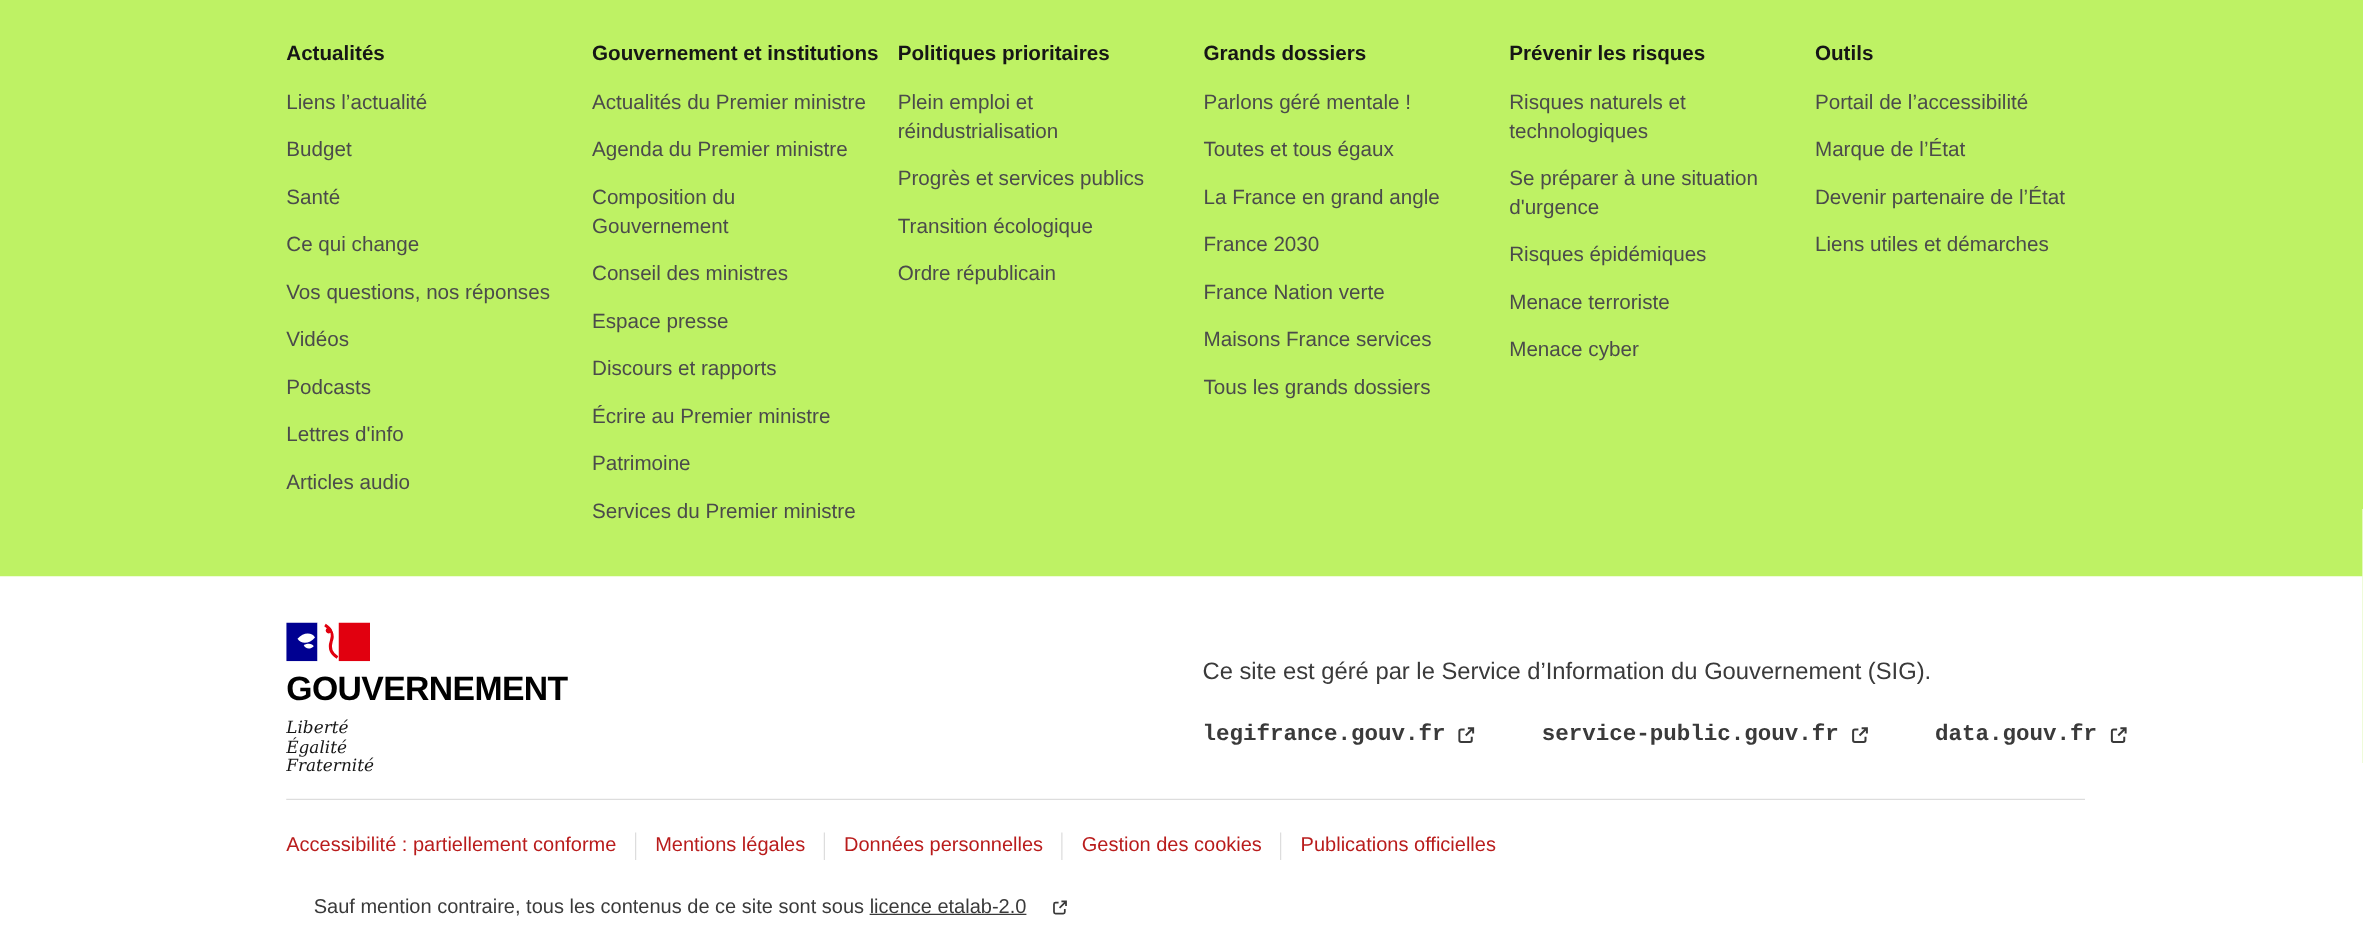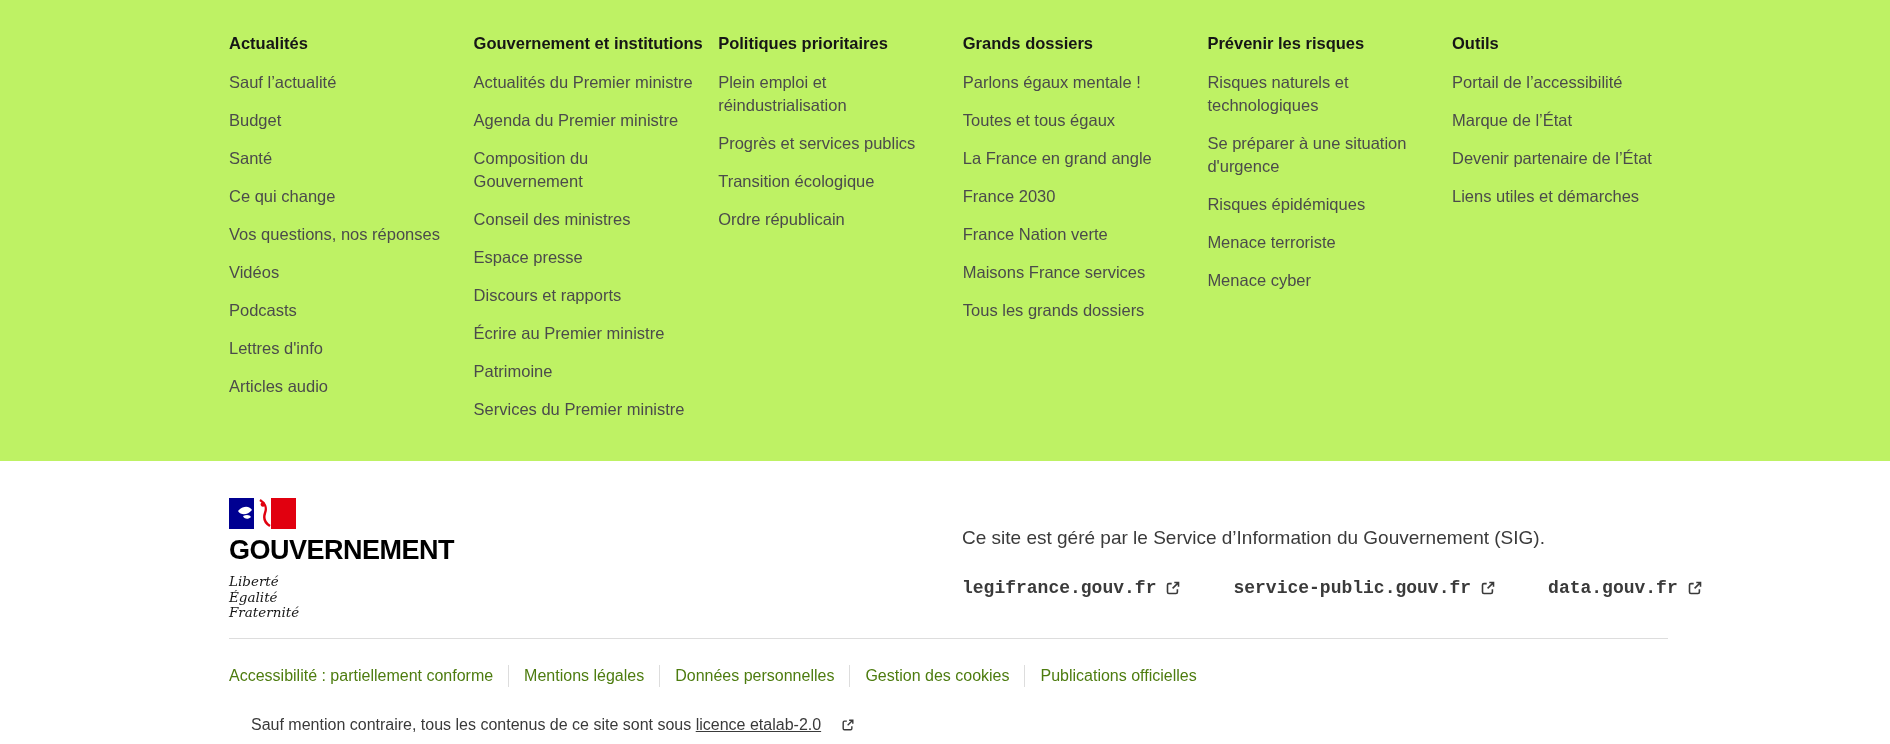--- a/index.html
+++ b/index.html
@@ -27,40 +27,40 @@
     font-size: 13.5px; line-height: 15.5px; color: #161616; margin-top: 7px; }
   .site-info { padding-top: 28px; }
   .managed-by { font-size: 19px; color: #3a3a3a; line-height: 24px; }
   .ext-links { display: flex; gap: 52px; margin-top: 28px; }
   .ext-link { font-size: 18px; font-weight: 700; color: #3a3a3a;
     text-decoration: none; cursor: pointer; display: inline-flex;
     align-items: center; gap: 9px; font-family: Liberation Mono, monospace; }
   .divider { width: 1439px; height: 0; border-top: 1px solid #dddddd; margin-top: 17px; }
 
   .legal-row { display: flex; align-items: center; margin-top: 26px; }
-  .legal-link { font-size: 16px; color: #4d7c0f; text-decoration: none;
+  .legal-link { font-size: 16px; color: #b91c1c; text-decoration: none;
     cursor: pointer; white-space: pre; }
   .vsep { width: 1px; height: 22px; background: #dddddd; margin: 0 15px; }
 
   .license-row { margin-top: 29px; font-size: 16px; color: #3a3a3a; margin-left: 22px; }
   .license-link { color: #3a3a3a; text-decoration: underline; cursor: pointer;
     display: inline-flex; align-items: center; gap: 20px; }
 
   .ext-icon { flex: 0 0 auto; }
 </style>
 </head>
 <body>
 
 <div class="nav-section">
   <div class="nav-cols">
 
     <div class="nav-col">
       <h3>Actualités</h3>
       <ul>
-        <li><a class="nav-link">Sauf l’actualité</a></li>
+        <li><a class="nav-link">Liens l’actualité</a></li>
         <li><a class="nav-link">Budget</a></li>
         <li><a class="nav-link">Santé</a></li>
         <li><a class="nav-link">Ce qui change</a></li>
         <li><a class="nav-link">Vos questions, nos réponses</a></li>
         <li><a class="nav-link">Vidéos</a></li>
         <li><a class="nav-link">Podcasts</a></li>
         <li><a class="nav-link">Lettres d'info</a></li>
         <li><a class="nav-link">Articles audio</a></li>
       </ul>
     </div>
@@ -88,21 +88,21 @@
 réindustrialisation</a></li>
         <li><a class="nav-link">Progrès et services publics</a></li>
         <li><a class="nav-link">Transition écologique</a></li>
         <li><a class="nav-link">Ordre républicain</a></li>
       </ul>
     </div>
 
     <div class="nav-col">
       <h3>Grands dossiers</h3>
       <ul>
-        <li><a class="nav-link">Parlons égaux mentale !</a></li>
+        <li><a class="nav-link">Parlons géré mentale !</a></li>
         <li><a class="nav-link">Toutes et tous égaux</a></li>
         <li><a class="nav-link">La France en grand angle</a></li>
         <li><a class="nav-link">France 2030</a></li>
         <li><a class="nav-link">France Nation verte</a></li>
         <li><a class="nav-link">Maisons France services</a></li>
         <li><a class="nav-link">Tous les grands dossiers</a></li>
       </ul>
     </div>
 
     <div class="nav-col">

